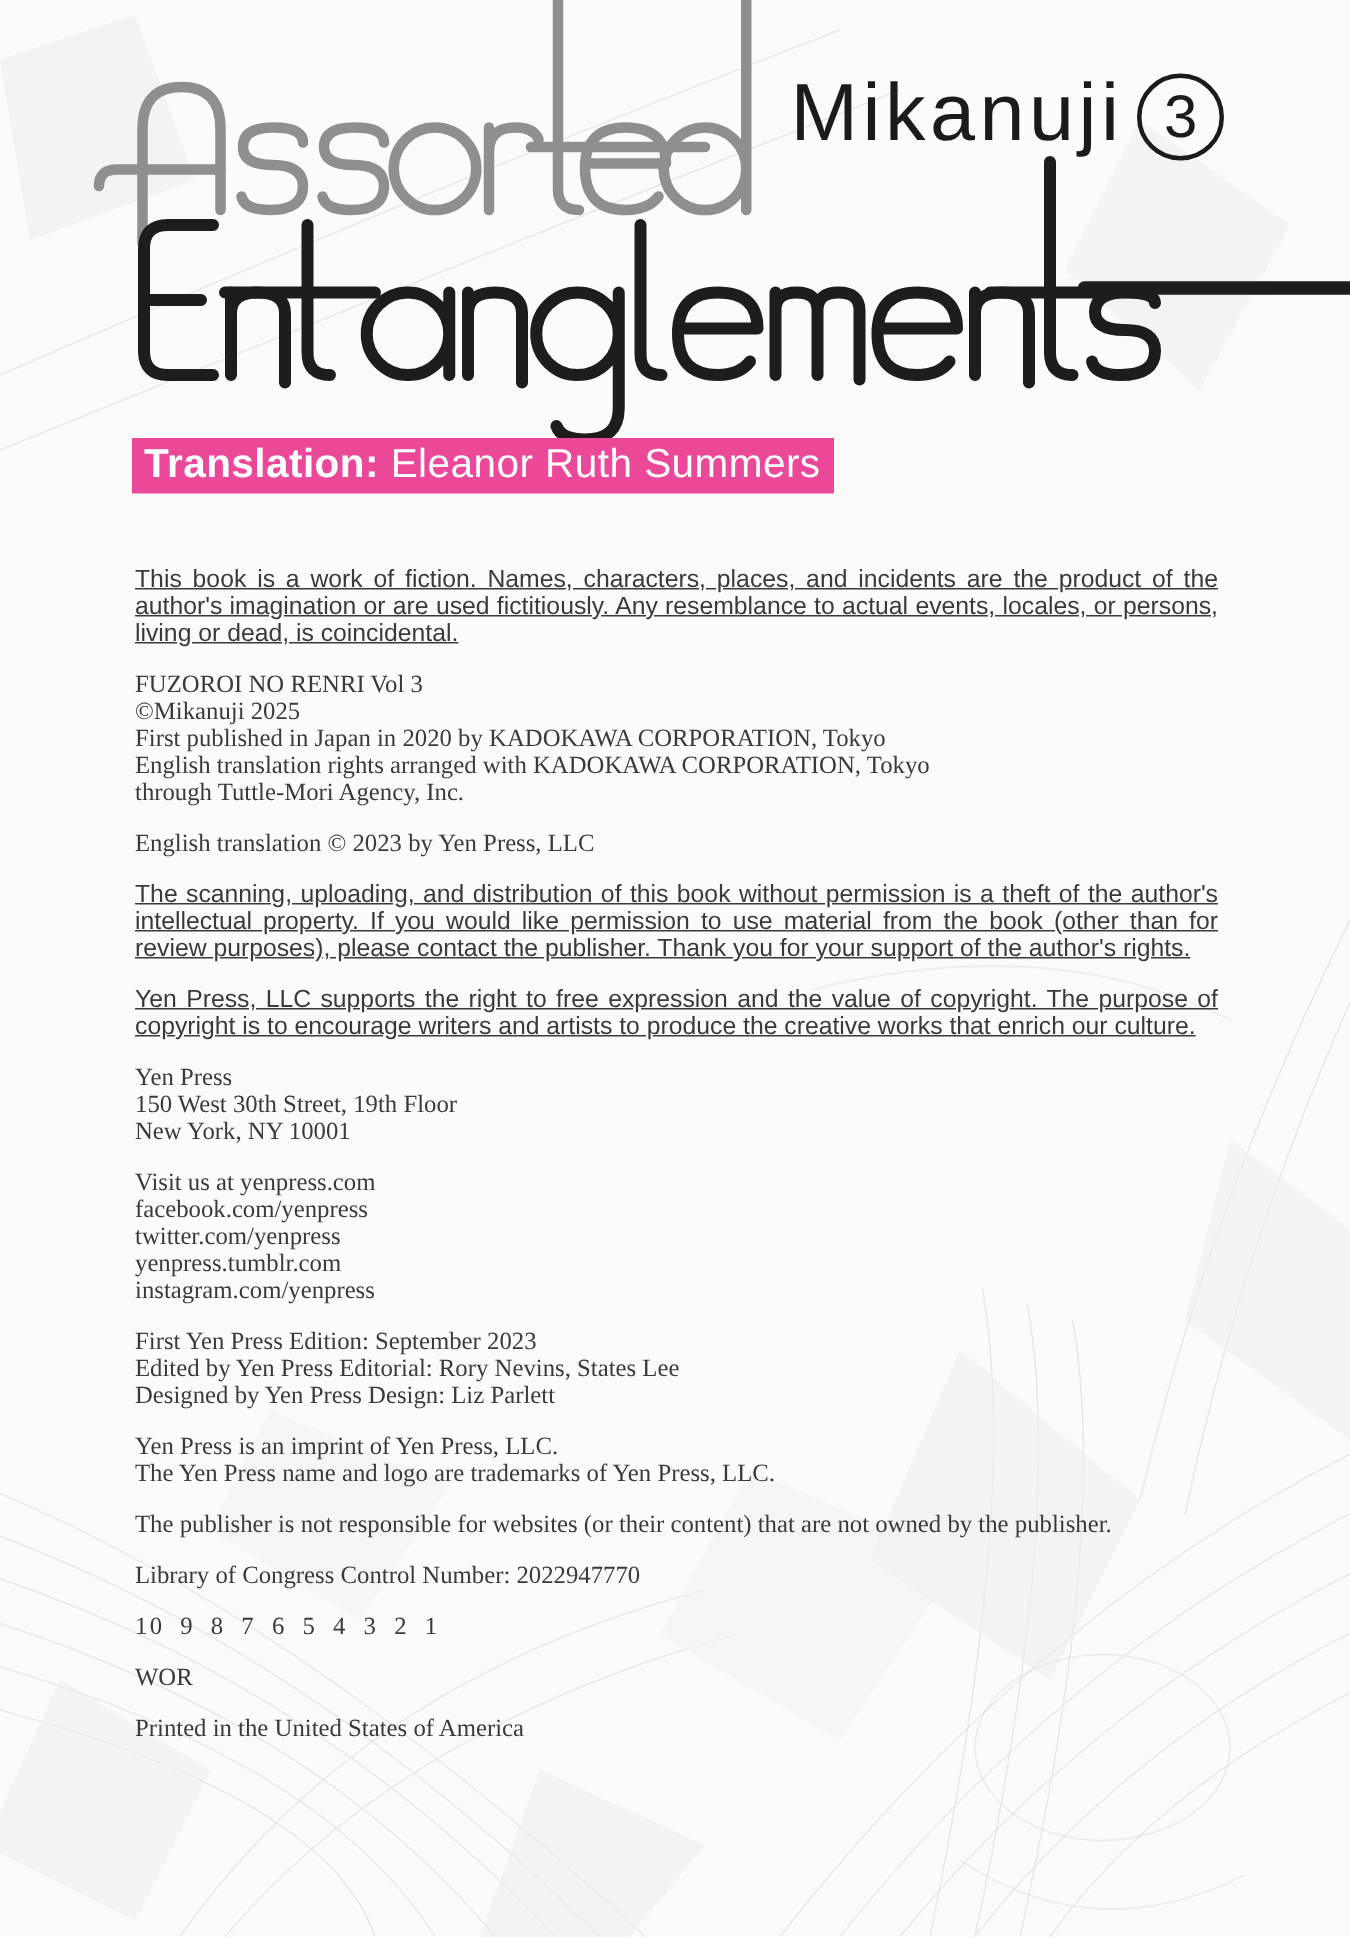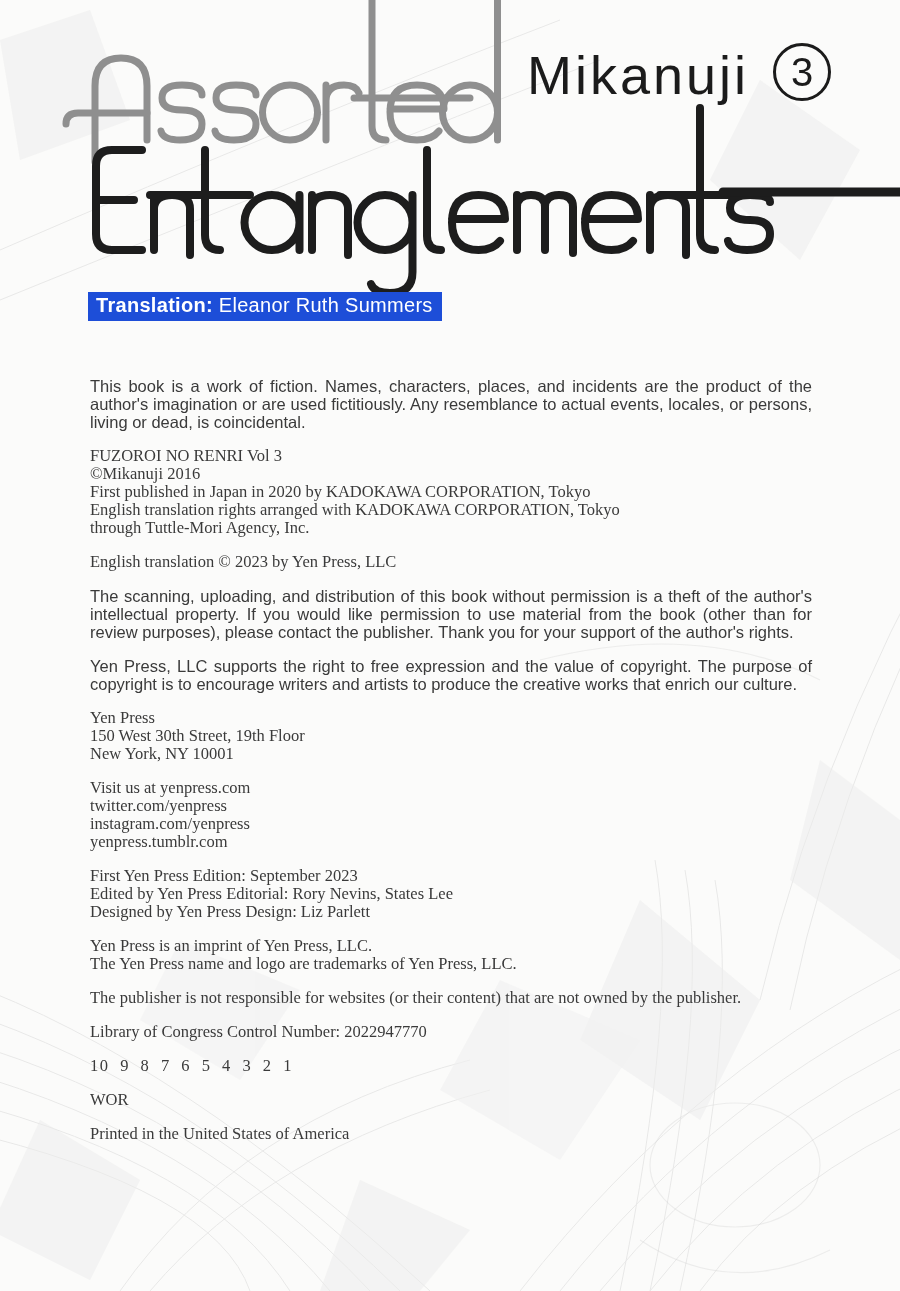--- a/index.html
+++ b/index.html
@@ -5,41 +5,41 @@
   html,body{margin:0;padding:0;}
   body{
     width:900px;height:1291px;position:relative;overflow:hidden;
     background:#fbfbfa;
     font-family:"Liberation Sans", sans-serif;
   }
   .bg-texture{position:absolute;inset:0;width:900px;height:1291px;pointer-events:none;}
   .logo-svg{position:absolute;top:0;left:0;width:900px;height:300px;}
   .author-row{
     position:absolute;top:43px;left:527px;height:64px;
-    display:flex;align-items:flex-start;gap:24px;color:#1b1b1b;
+    display:flex;align-items:flex-end;gap:9px;color:#1b1b1b;
   }
   .author-name{font-size:54px;letter-spacing:3px;line-height:64px;}
   .vol-badge{
     width:58px;height:58px;border:3px solid #1b1b1b;border-radius:50%;
     display:flex;align-items:center;justify-content:center;
     font-size:40px;box-sizing:border-box;
   }
   .credits{position:absolute;left:88px;top:292px;}
   .chip{
-    display:table;background:#1d4ed8;color:#ffffff;
+    display:table;background:#ec4899;color:#ffffff;
     padding:2px 9px 4px 8px;margin-bottom:9px;
-    font-size:20px;letter-spacing:0.3px;
+    font-size:27px;letter-spacing:0.3px;
   }
   .chip b{font-weight:bold;}
   .body-text{
     position:absolute;left:90px;top:377px;width:722px;
     font-size:16.5px;line-height:18px;color:#3a3a3a;
   }
   .body-text p{margin:0 0 16px 0;}
-  .body-text p.justify{text-align:justify;}
+  .body-text p.justify{text-align:justify;text-decoration:underline;}
   .body-text .line{display:block;white-space:pre-wrap;font-family:Liberation Serif, serif;}
   .body-text p.spaced{word-spacing:5px;letter-spacing:1.5px;}
 </style>
 </head>
 <body>
 
 <svg class="bg-texture" viewBox="0 0 900 1291" xmlns="http://www.w3.org/2000/svg">
   <g fill="none" stroke="#c6c6c6" stroke-width="1" opacity="0.35">
     <path d="M-40,980 Q180,1060 430,1291"></path>
     <path d="M-40,1010 Q190,1085 400,1291"></path>
@@ -125,40 +125,41 @@
   <div class="chip">
       <b>Translation:</b>
       <span> Eleanor Ruth Summers</span>
     </div>
 </div>
 
 <main class="body-text">
     <p class="justify">This book is a work of fiction. Names, characters, places, and incidents are the product of the author's imagination or are used fictitiously. Any resemblance to actual events, locales, or persons, living or dead, is coincidental.</p>
     <p>
       <span class="line">FUZOROI NO RENRI Vol 3</span>
-      <span class="line">©Mikanuji 2016</span>
+      <span class="line">©Mikanuji 2025</span>
       <span class="line">First published in Japan in 2020 by KADOKAWA CORPORATION, Tokyo</span>
       <span class="line">English translation rights arranged with KADOKAWA CORPORATION, Tokyo</span>
       <span class="line">through Tuttle-Mori Agency, Inc.</span>
     </p>
     <p>
       <span class="line">English translation © 2023 by Yen Press, LLC</span>
     </p>
     <p class="justify">The scanning, uploading, and distribution of this book without permission is a theft of the author's intellectual property. If you would like permission to use material from the book (other than for review purposes), please contact the publisher. Thank you for your support of the author's rights.</p>
     <p class="justify">Yen Press, LLC supports the right to free expression and the value of copyright. The purpose of copyright is to encourage writers and artists to produce the creative works that enrich our culture.</p>
     <p>
       <span class="line">Yen Press</span>
       <span class="line">150 West 30th Street, 19th Floor</span>
       <span class="line">New York, NY 10001</span>
     </p>
     <p>
       <span class="line">Visit us at yenpress.com</span>
+      <span class="line">facebook.com/yenpress</span>
       <span class="line">twitter.com/yenpress</span>
+      <span class="line">yenpress.tumblr.com</span>
       <span class="line">instagram.com/yenpress</span>
-      <span class="line">yenpress.tumblr.com</span>
     </p>
     <p>
       <span class="line">First Yen Press Edition: September 2023</span>
       <span class="line">Edited by Yen Press Editorial: Rory Nevins, States Lee</span>
       <span class="line">Designed by Yen Press Design: Liz Parlett</span>
     </p>
     <p>
       <span class="line">Yen Press is an imprint of Yen Press, LLC.</span>
       <span class="line">The Yen Press name and logo are trademarks of Yen Press, LLC.</span>
     </p>

